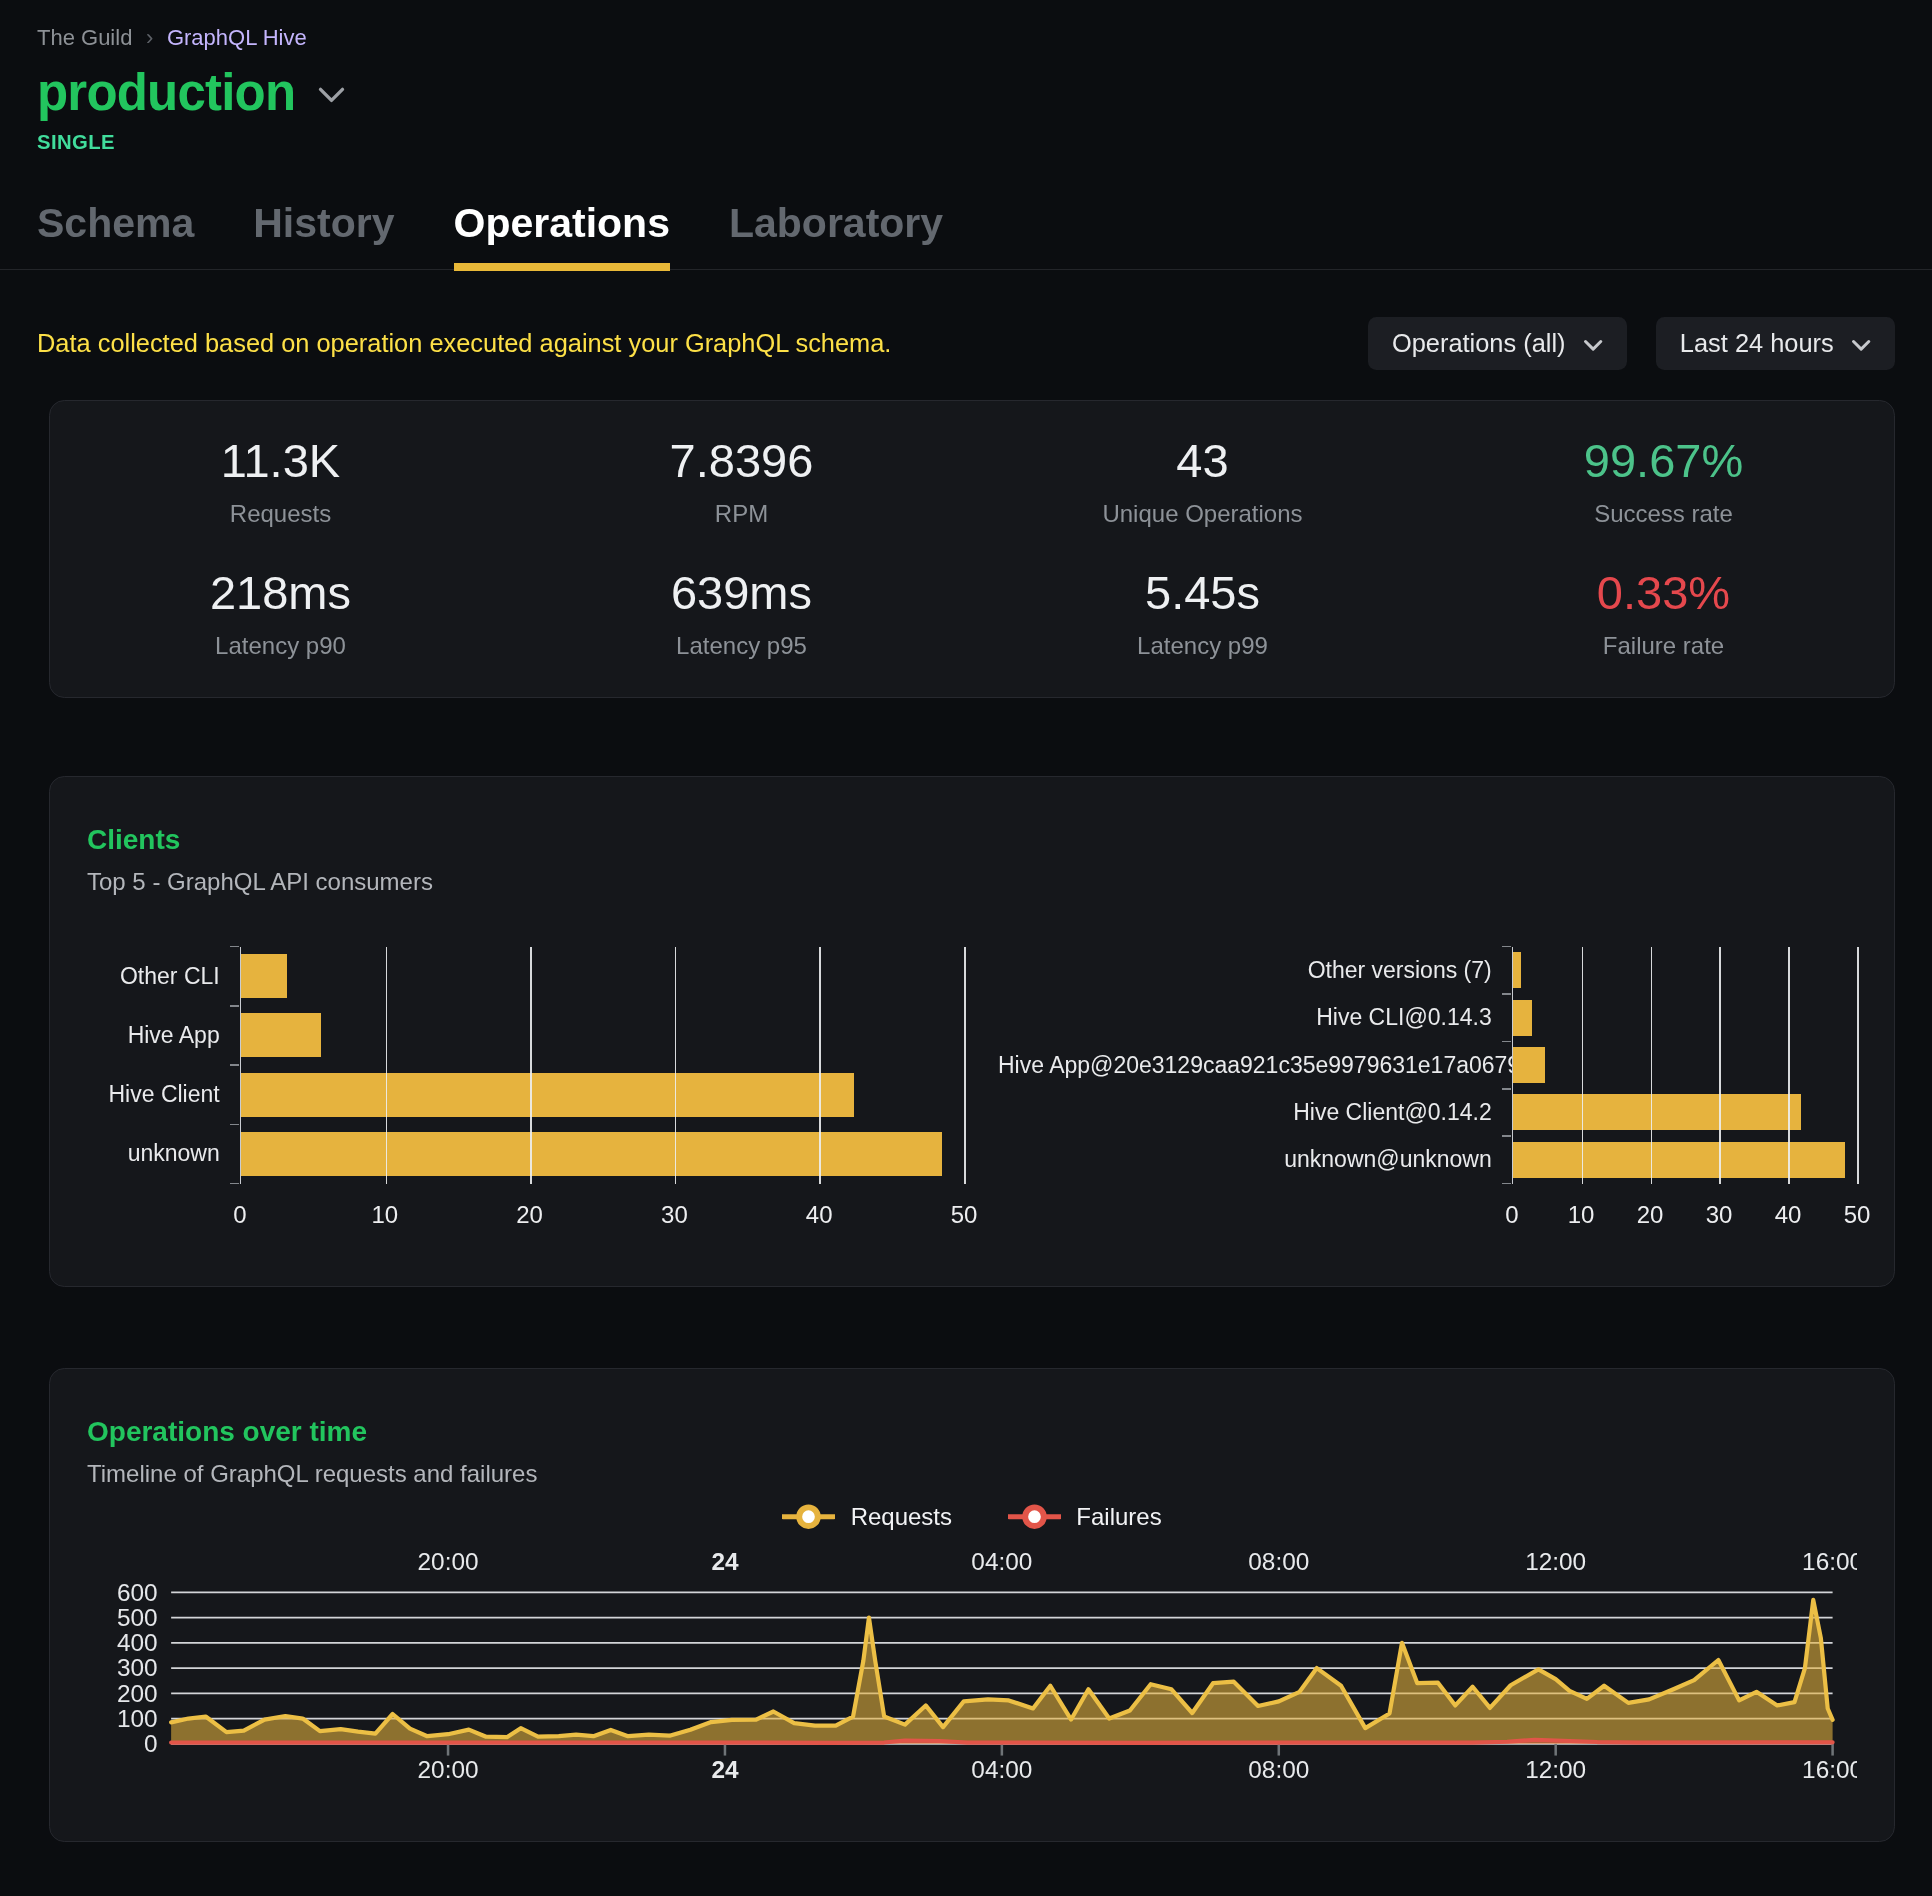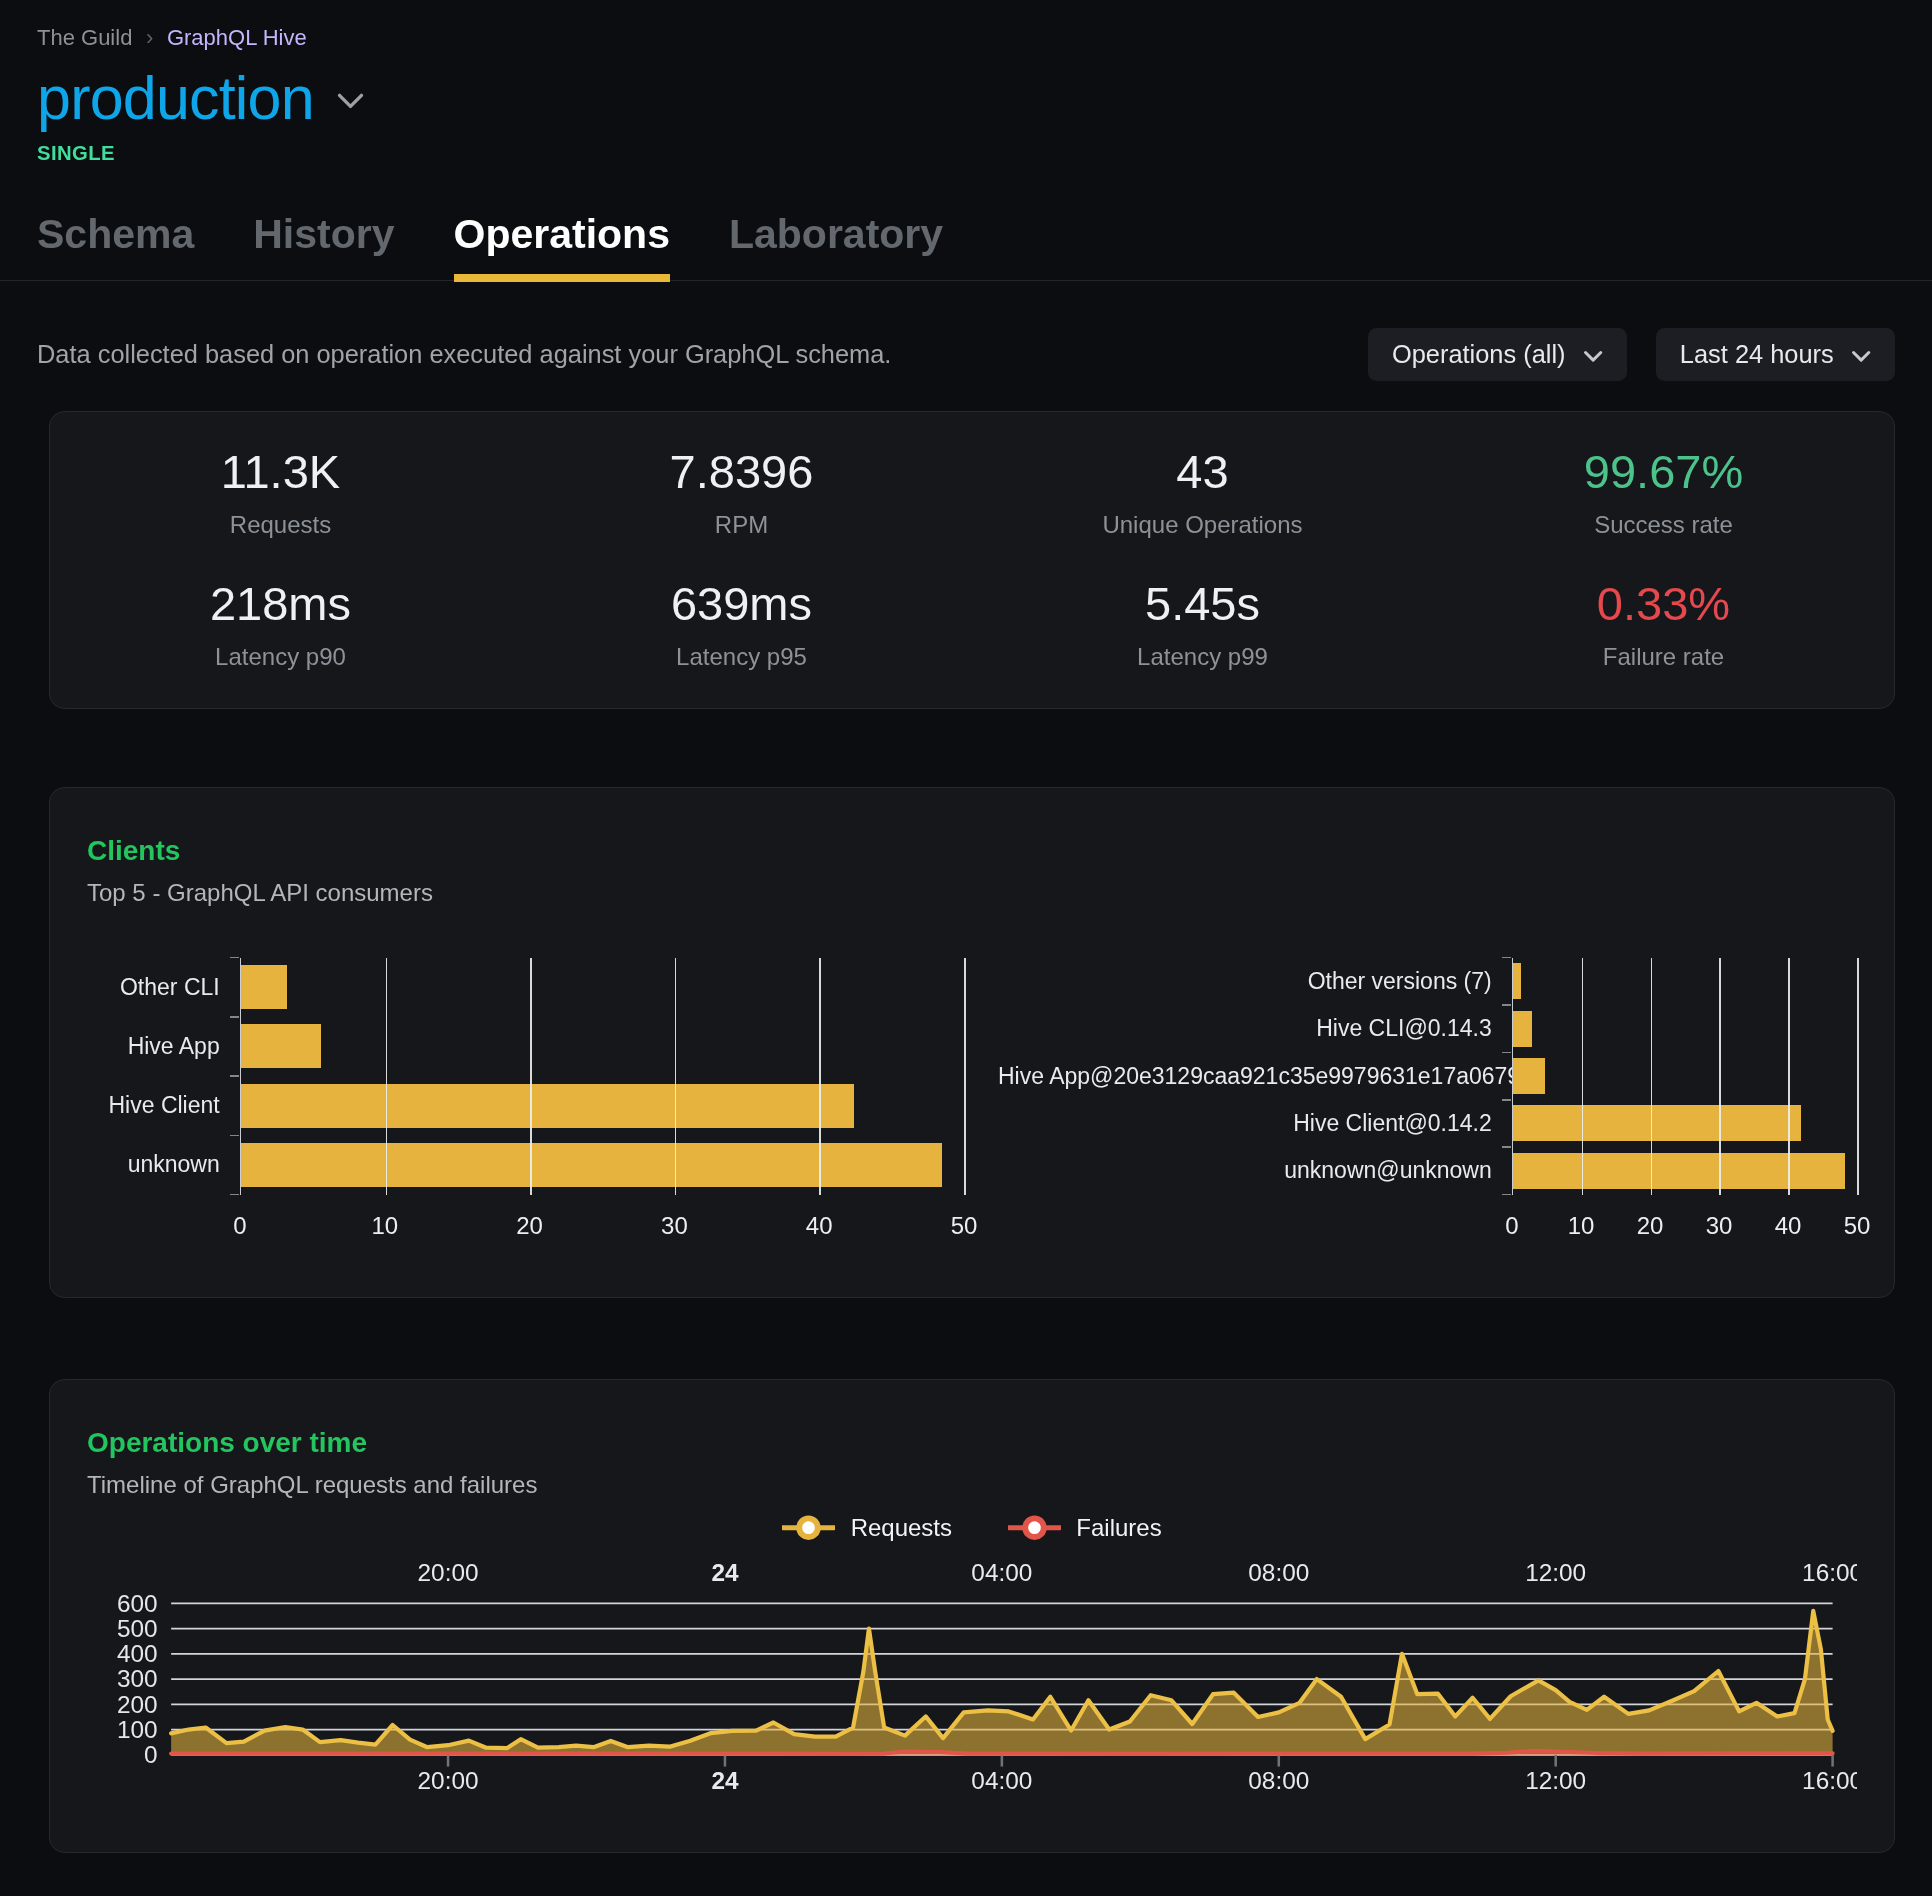--- a/index.html
+++ b/index.html
@@ -13,30 +13,30 @@
     height:1897px;overflow:hidden;background:var(--page-bg);
     font-family:"Liberation Sans","DejaVu Sans",sans-serif;color:#f0f1f3;
     padding:0 37px;
   }
   
   .breadcrumb{margin-top:25.4px;display:flex;align-items:center;gap:13.6px;font-size:22px;}
   .crumb{color:#8d9196;cursor:pointer;}
   .crumb-current{color:#c4b5fd;}
   .crumb-sep{color:#5d6167;font-size:22px;}
   .title-row{margin-top:12px;display:flex;align-items:center;gap:22px;}
-  .page-title{font-size:61px;font-weight:400;color:#0ea5e9;letter-spacing:-0.8px;}
+  .page-title{font-size:51px;font-weight:700;color:#22c55e;letter-spacing:-0.8px;}
   .title-chevron{color:#9da0a5;margin-top:8.5px;}
   .env-badge{margin-top:8.5px;font-size:20.3px;font-weight:700;letter-spacing:0.4px;color:var(--badge-green);}
   .tabs{margin:46px -37px 0;padding:0 37px;border-bottom:1.7px solid #232529;display:flex;gap:59px;}
   .tab{position:relative;font-size:41px;font-weight:700;color:#63686f;padding-bottom:22px;cursor:pointer;background:none;border:none;font-family:inherit;}
   .tab.active{color:#ffffff;}
   .tab.active::after{content:"";position:absolute;left:0;right:0;bottom:-1.7px;height:7.6px;background:var(--accent);}
   
   .toolbar{margin-top:47px;display:flex;align-items:center;justify-content:space-between;}
-  .toolbar-desc{font-size:25.4px;color:#a3a3a3;}
+  .toolbar-desc{font-size:25.4px;color:#fde047;}
   .filters{display:flex;gap:29px;}
   .filter-btn{display:flex;align-items:center;gap:17px;background:#1c1e23;border:none;border-radius:8.5px;
     padding:0 24px;height:53px;font-size:25.4px;color:#e8e9eb;font-family:inherit;cursor:pointer;}
   .filter-btn svg{margin-top:3.4px;}
   
   .card{background:var(--card-bg);border:1.7px solid var(--card-border);border-radius:15.3px;margin-left:12px;}
   .stats-card{margin-top:30.5px;padding:34px 0 37px;display:grid;grid-template-columns:repeat(4,1fr);row-gap:39px;}
   .stat-cell{text-align:center;}
   .stat-value{font-size:47px;line-height:51px;color:#eef0f2;}
   .stat-cell.success .stat-value{color:var(--success-green);}

